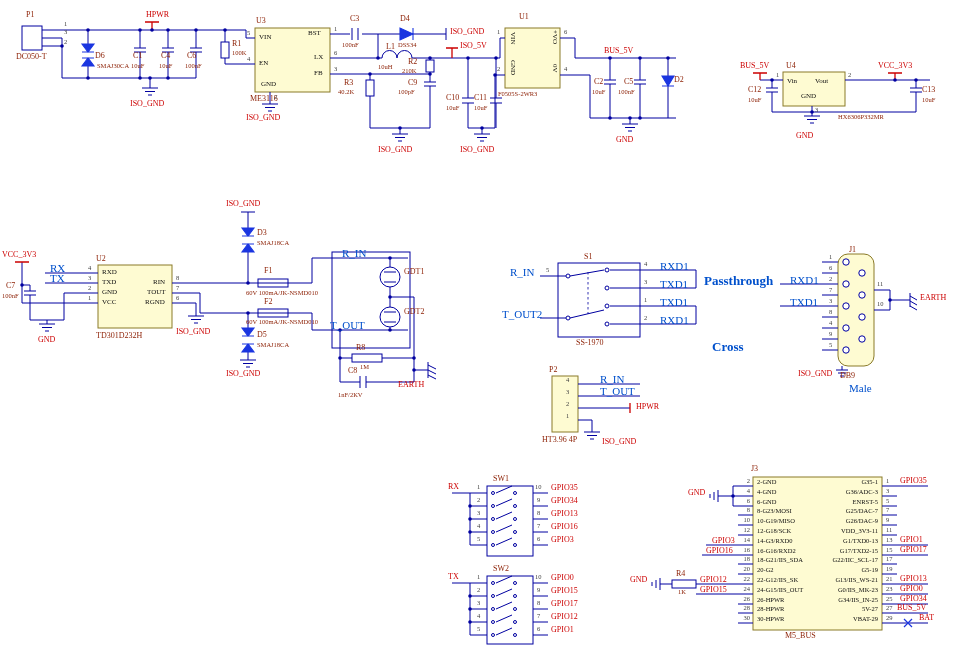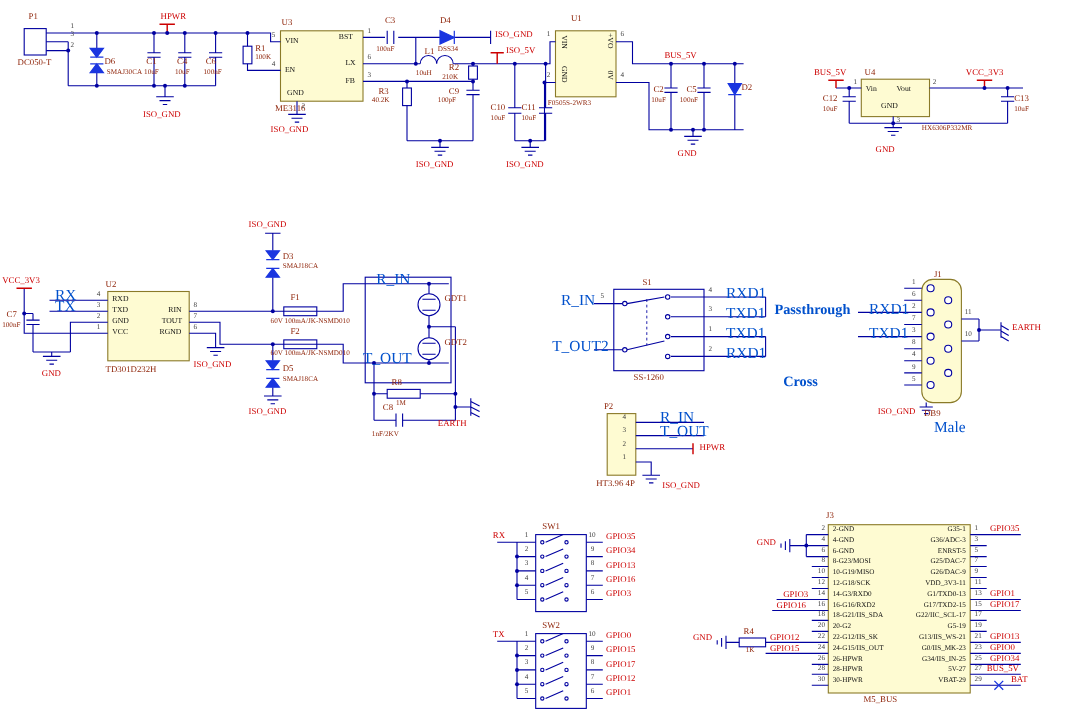--- a/index.html
+++ b/index.html
@@ -4,21 +4,21 @@
 <style>
   html,body{margin:0;padding:0;background:#ffffff;}
   .stage{position:relative;width:979px;height:645px;background:#ffffff;overflow:hidden;
          font-family:"Liberation Serif",serif;}
   .stage svg{position:absolute;left:0;top:0;}
   #labels{position:absolute;left:0;top:0;width:100%;height:100%;}
   .lbl{position:absolute;line-height:1;white-space:pre;font-family:"Liberation Serif",serif;}
   .d{color:#8b1d00;font-size:8px}
   .ds{color:#8b1d00;font-size:6.5px}
   .p{color:#cc0000;font-size:8px}
-  .n{color:#0050cc;font-size:14px}
+  .n{color:#0050cc;font-size:11px}
   .nb{color:#0050cc;font-size:13px;font-weight:bold}
   .i{color:#3f3f3f;font-size:6.5px}
   .m{color:#101010;font-size:7px}
   .t{color:#101010;font-size:6.5px}
   
   .w{fill:none;stroke:#0000a0;stroke-width:1}
   .pb{fill:none;stroke:#cc0000;stroke-width:1.3}
   .ic{fill:#fefbd2;stroke:#8a7a28;stroke-width:1}
   .sym{fill:none;stroke:#0000a0;stroke-width:1}
   .dio{fill:#1a35e0;stroke:#1a35e0;stroke-width:1.1}
@@ -378,21 +378,21 @@
       <span class="lbl i" style="left: 546px; top: 267px;">5</span>
       <span class="lbl n" style="left: 502px; top: 309px;">T_OUT2</span>
       <span class="lbl i" style="left: 644px; top: 261px;">4</span>
       <span class="lbl n" style="left: 660px; top: 261px;">RXD1</span>
       <span class="lbl i" style="left: 644px; top: 279px;">3</span>
       <span class="lbl n" style="left: 660px; top: 279px;">TXD1</span>
       <span class="lbl i" style="left: 644px; top: 297px;">1</span>
       <span class="lbl n" style="left: 660px; top: 297px;">TXD1</span>
       <span class="lbl i" style="left: 644px; top: 315px;">2</span>
       <span class="lbl n" style="left: 660px; top: 315px;">RXD1</span>
-      <span class="lbl d" style="left: 576px; top: 339px;">SS-1260</span>
+      <span class="lbl d" style="left: 576px; top: 339px;">SS-1970</span>
       <span class="lbl nb" style="left: 704px; top: 274px;">Passthrough</span>
       <span class="lbl nb" style="left: 712px; top: 340px;">Cross</span>
       <span class="lbl d" style="left: 849px; top: 246px;">J1</span>
       <span class="lbl i" style="left: 829px; top: 254px;">1</span>
       <span class="lbl i" style="left: 829px; top: 265px;">6</span>
       <span class="lbl i" style="left: 829px; top: 276px;">2</span>
       <span class="lbl i" style="left: 829px; top: 287px;">7</span>
       <span class="lbl i" style="left: 829px; top: 298px;">3</span>
       <span class="lbl i" style="left: 829px; top: 309px;">8</span>
       <span class="lbl i" style="left: 829px; top: 320px;">4</span>

